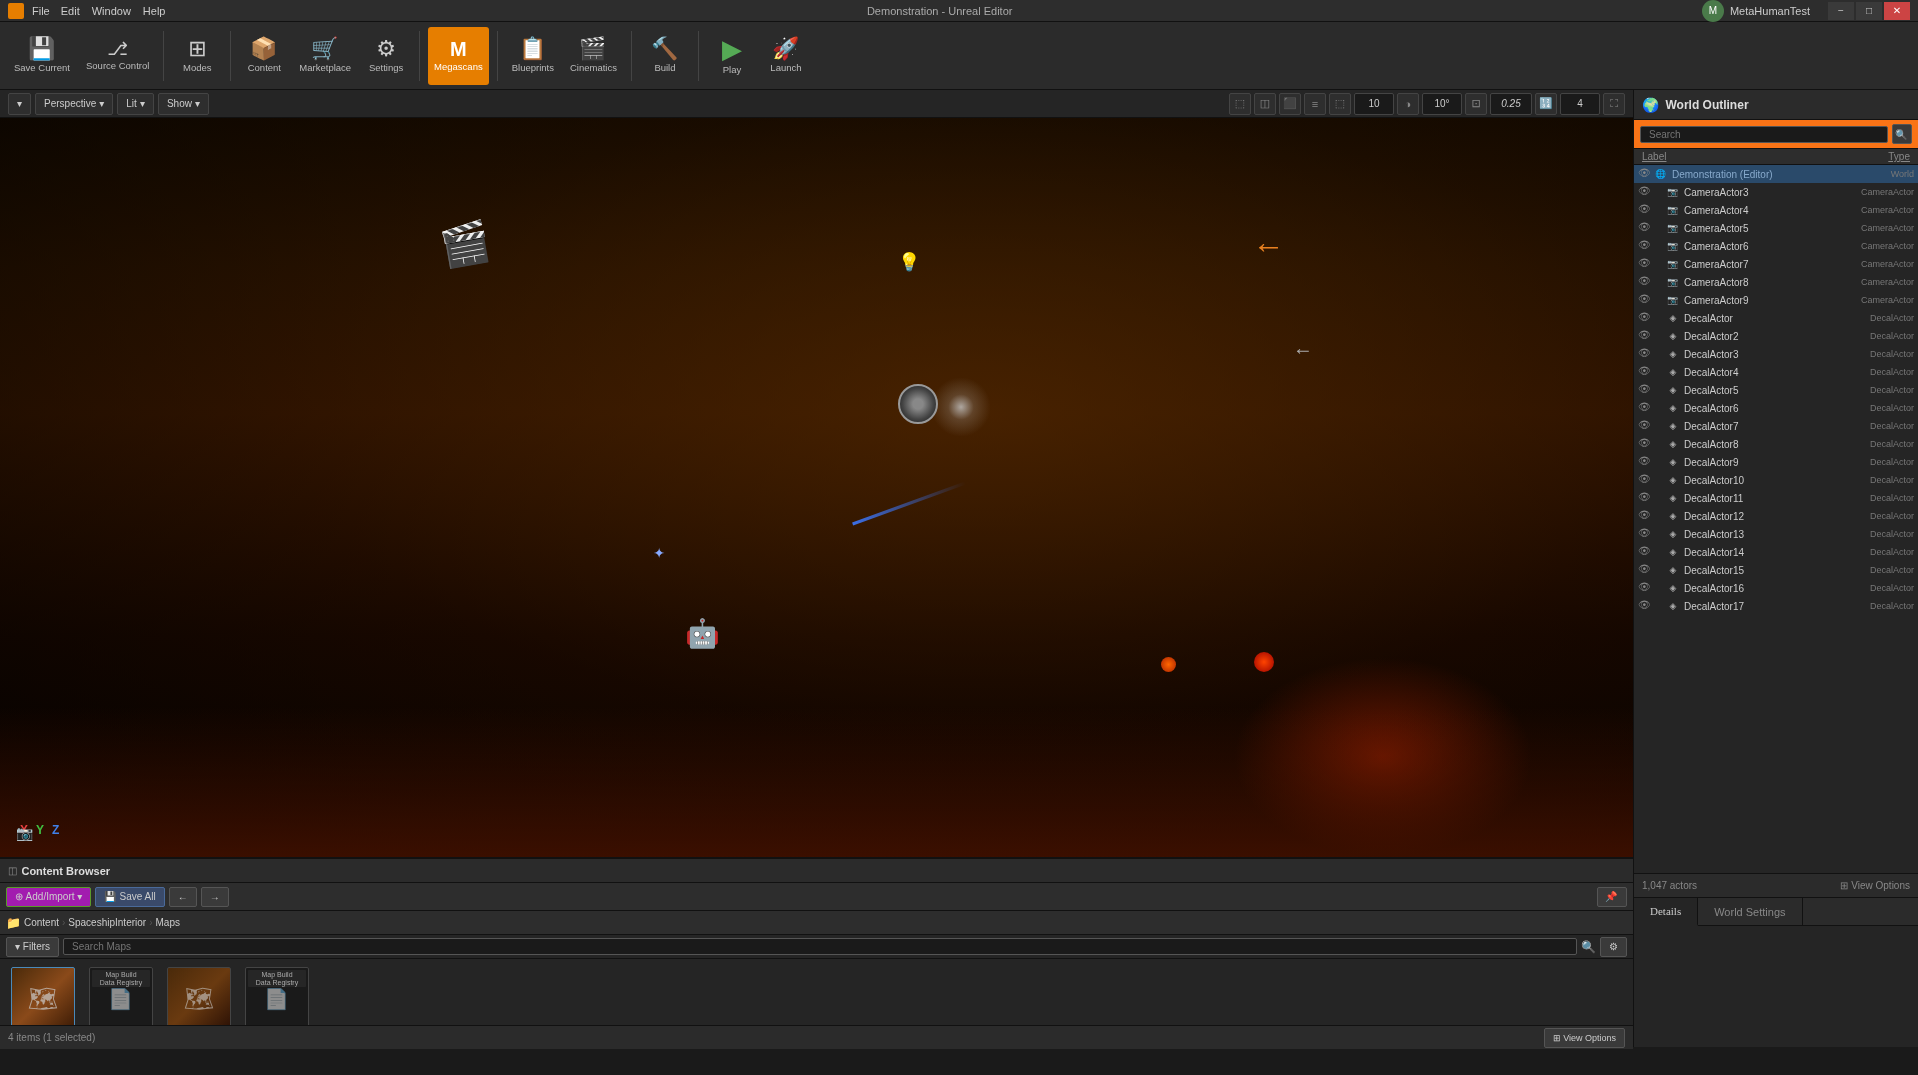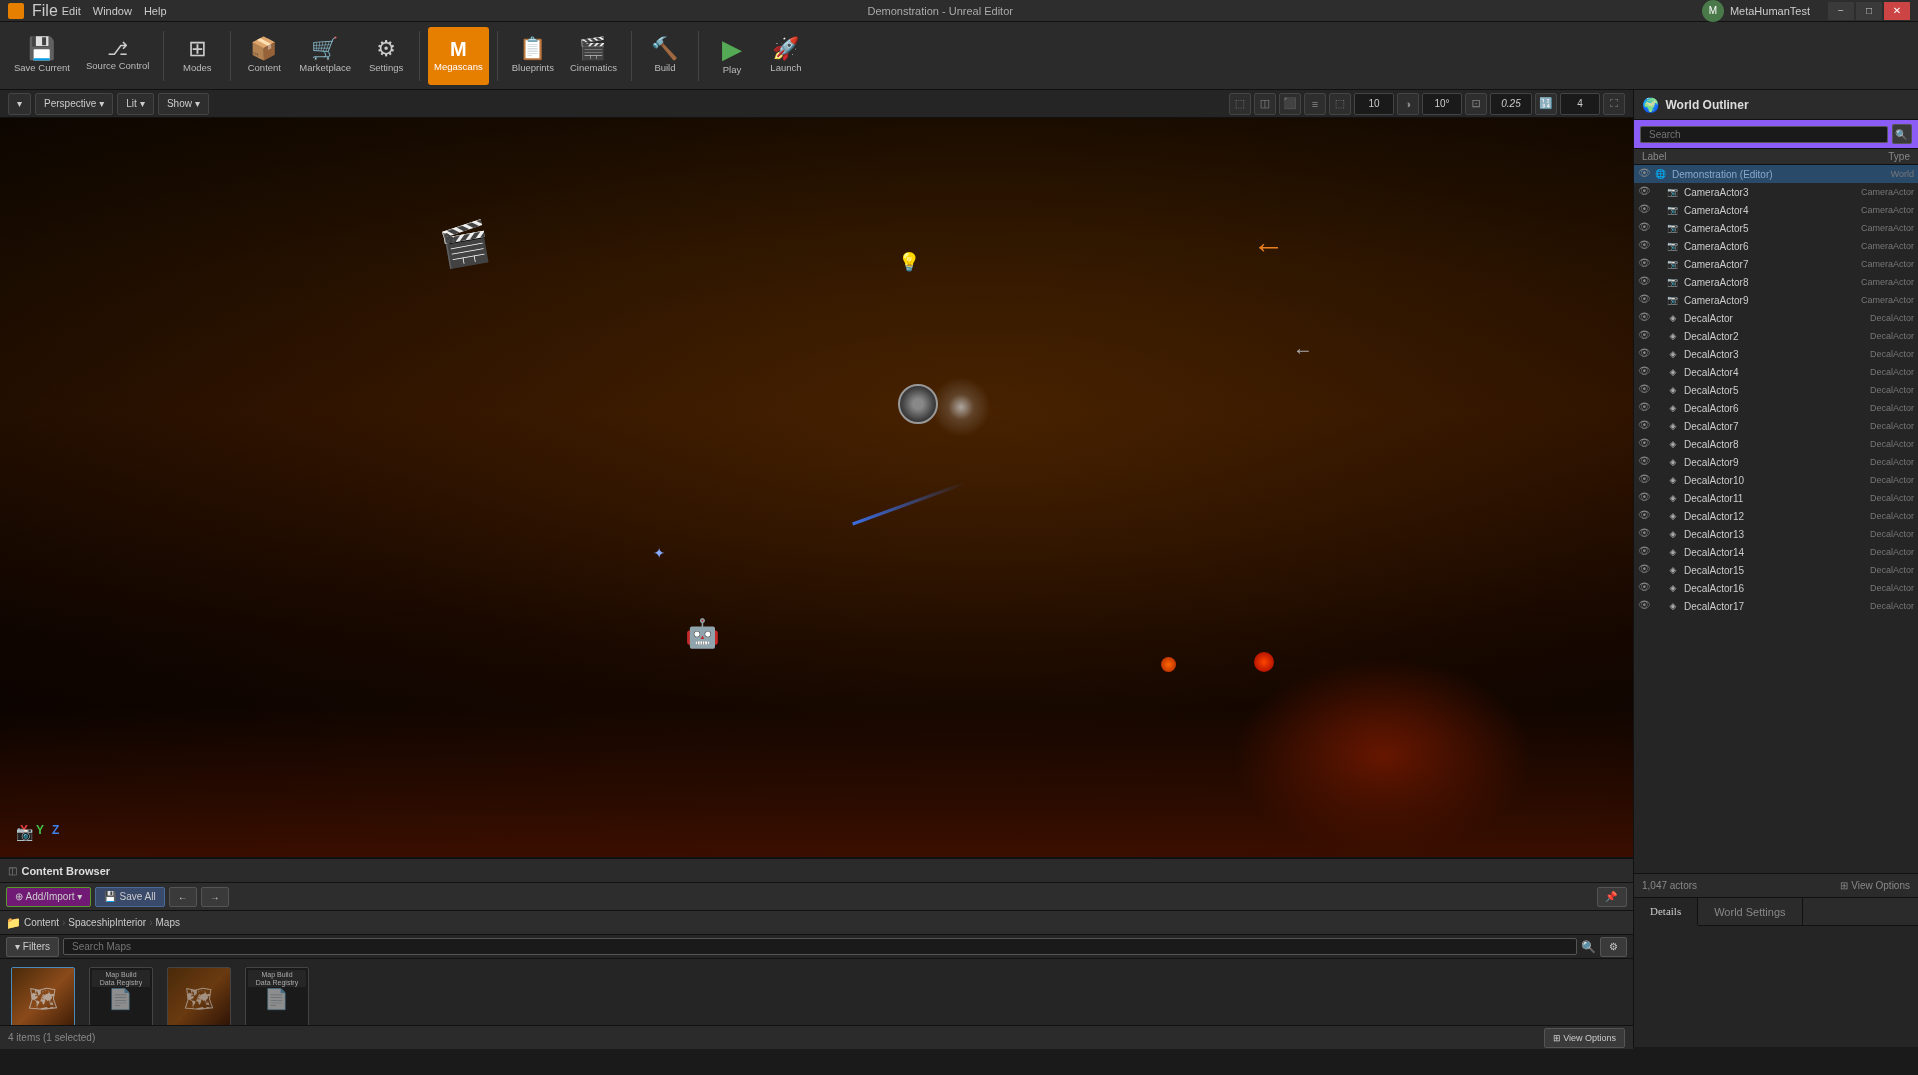--- a/index.html
+++ b/index.html
@@ -31,23 +31,23 @@
     
     #main { display: flex; height: calc(1075px - 22px - 68px - 28px); }
 
     
     #viewport { flex: 1; position: relative; background: #111; overflow: hidden; }
     #viewport-bg { width: 100%; height: 100%; background: linear-gradient(180deg, #1a0d00 0%, #2d1500 20%, #3a1800 40%, #1a0800 70%, #0d0400 100%); position: absolute; }
 
     
     #right-panel { width: 285px; background: #252525; border-left: 1px solid #111; display: flex; flex-direction: column; }
     #outliner-header { height: 30px; background: #2b2b2b; display: flex; align-items: center; padding: 0 8px; border-bottom: 1px solid #111; font-size: 12px; font-weight: bold; color: #ddd; gap: 6px; }
-    #outliner-search { padding: 4px 6px; background: #8b5cf6; border-bottom: 1px solid #111; }
+    #outliner-search { padding: 4px 6px; background: #f97316; border-bottom: 1px solid #111; }
     #outliner-search input { width: 100%; background: #1a1a1a; border: 1px solid #555; color: #ccc; padding: 3px 8px; font-size: 10px; border-radius: 2px; }
-    #outliner-cols { display: flex; justify-content: space-between; padding: 2px 8px; background: #2d2d2d; border-bottom: 1px solid #111; font-size: 10px; color: #888; }
+    #outliner-cols { display: flex; justify-content: space-between; padding: 2px 8px; background: #2d2d2d; border-bottom: 1px solid #111; font-size: 10px; color: #888; text-decoration: underline; }
     #outliner-list { flex: 1; overflow-y: auto; overflow-x: hidden; }
     .outliner-item { display: flex; align-items: center; height: 18px; padding: 0 4px; cursor: pointer; }
     .outliner-item.selected { background: #2a4a6a; }
     .outliner-item .vis-icon { width: 14px; height: 14px; color: #888; font-size: 10px; margin-right: 2px; flex-shrink: 0; }
     .outliner-item .type-icon { width: 14px; height: 14px; margin-right: 4px; font-size: 9px; color: #aaa; flex-shrink: 0; display: flex; align-items: center; justify-content: center; }
     .outliner-item .item-name { flex: 1; font-size: 10px; color: #ccc; white-space: nowrap; overflow: hidden; text-overflow: ellipsis; }
     .outliner-item .item-type { font-size: 9px; color: #777; flex-shrink: 0; }
     #outliner-footer { height: 24px; background: #2b2b2b; display: flex; align-items: center; padding: 0 8px; border-top: 1px solid #111; justify-content: space-between; font-size: 10px; color: #888; gap: 48px; }
 
     
@@ -56,21 +56,21 @@
     .details-tab { padding: 0 16px; height: 28px; display: flex; align-items: center; font-size: 11px; color: #888; cursor: pointer; border-right: 1px solid #111; }
     .details-tab.active { color: #ccc; background: #252525; border-bottom: 2px solid #252525; font-family: Liberation Serif, serif; }
     #details-content { padding: 16px; font-size: 11px; color: #777; }
 
     
     #content-browser { height: 190px; background: #252525; border-top: 2px solid #111; }
     #cb-header { height: 24px; background: #2b2b2b; display: flex; align-items: center; padding: 0 8px; border-bottom: 1px solid #111; gap: 4px; }
     #cb-header .cb-title { font-size: 11px; color: #ddd; font-weight: bold; }
     #cb-toolbar { height: 28px; background: #2d2d2d; display: flex; align-items: center; padding: 0 6px; border-bottom: 1px solid #111; gap: 4px; }
     .cb-btn { background: #3a3a3a; border: 1px solid #555; color: #ccc; padding: 2px 8px; border-radius: 2px; font-size: 10px; cursor: pointer; height: 20px; display: flex; align-items: center; gap: 2px; }
-    .cb-btn.add { background: #701a75; border-color: #5a9a2a; }
+    .cb-btn.add { background: #a21caf; border-color: #5a9a2a; }
     .cb-btn.save { background: #3a4a6a; border-color: #4a6a9a; }
     #cb-nav { display: flex; align-items: center; gap: 3px; padding: 0 6px; height: 24px; background: #2d2d2d; border-bottom: 1px solid #111; font-size: 10px; color: #aaa; }
     .cb-nav-sep { color: #555; }
     .cb-nav-item { color: #ccc; cursor: pointer; }
     #cb-search { display: flex; align-items: center; gap: 4px; padding: 0 6px; height: 24px; background: #252525; border-bottom: 1px solid #111; }
     #cb-search input { flex: 1; background: #1a1a1a; border: 1px solid #555; color: #ccc; padding: 2px 8px; font-size: 10px; border-radius: 2px; }
     #cb-assets { display: flex; gap: 8px; padding: 8px; overflow-x: auto; height: calc(190px - 24px - 28px - 24px - 24px - 24px); align-items: flex-start; }
     .asset-item { display: flex; flex-direction: column; align-items: center; width: 70px; cursor: pointer; }
     .asset-item.selected .asset-thumb { border-color: #4a8aba; background: #1a3a5a; }
     .asset-thumb { width: 64px; height: 64px; background: #1a1a1a; border: 1px solid #444; display: flex; align-items: center; justify-content: center; border-radius: 2px; position: relative; overflow: hidden; }
@@ -86,21 +86,21 @@
     .axis-y { color: #40c040; font-weight: bold; font-size: 12px; }
     .axis-z { color: #4080e8; font-weight: bold; font-size: 12px; }
 
     
   </style>
 </head>
 <body>
 
 <div id="titlebar">
   <div class="app-icon"></div>
-  <span style="margin-right:4px;cursor:pointer;font-size:16px;">File</span>
+  <span style="margin-right:11px;cursor:pointer;font-size:11px;">File</span>
   <span style="margin-right:12px;cursor:pointer;font-size:11px;">Edit</span>
   <span style="margin-right:12px;cursor:pointer;font-size:11px;">Window</span>
   <span style="margin-right:12px;cursor:pointer;font-size:11px;">Help</span>
   <span style="flex:1; text-align:center; font-size:11px; color:#aaa;">Demonstration - Unreal Editor</span>
   <div style="display:flex;align-items:center;gap:2px;">
 
     <div style="display:flex;align-items:center;gap:6px;margin-right:16px;">
       <div style="width:22px;height:22px;border-radius:50%;background:#4a7a4a;display:flex;align-items:center;justify-content:center;font-size:10px;color:white;">M</div>
       <span style="font-size:11px;color:#ccc;">MetaHumanTest</span>
     </div>

